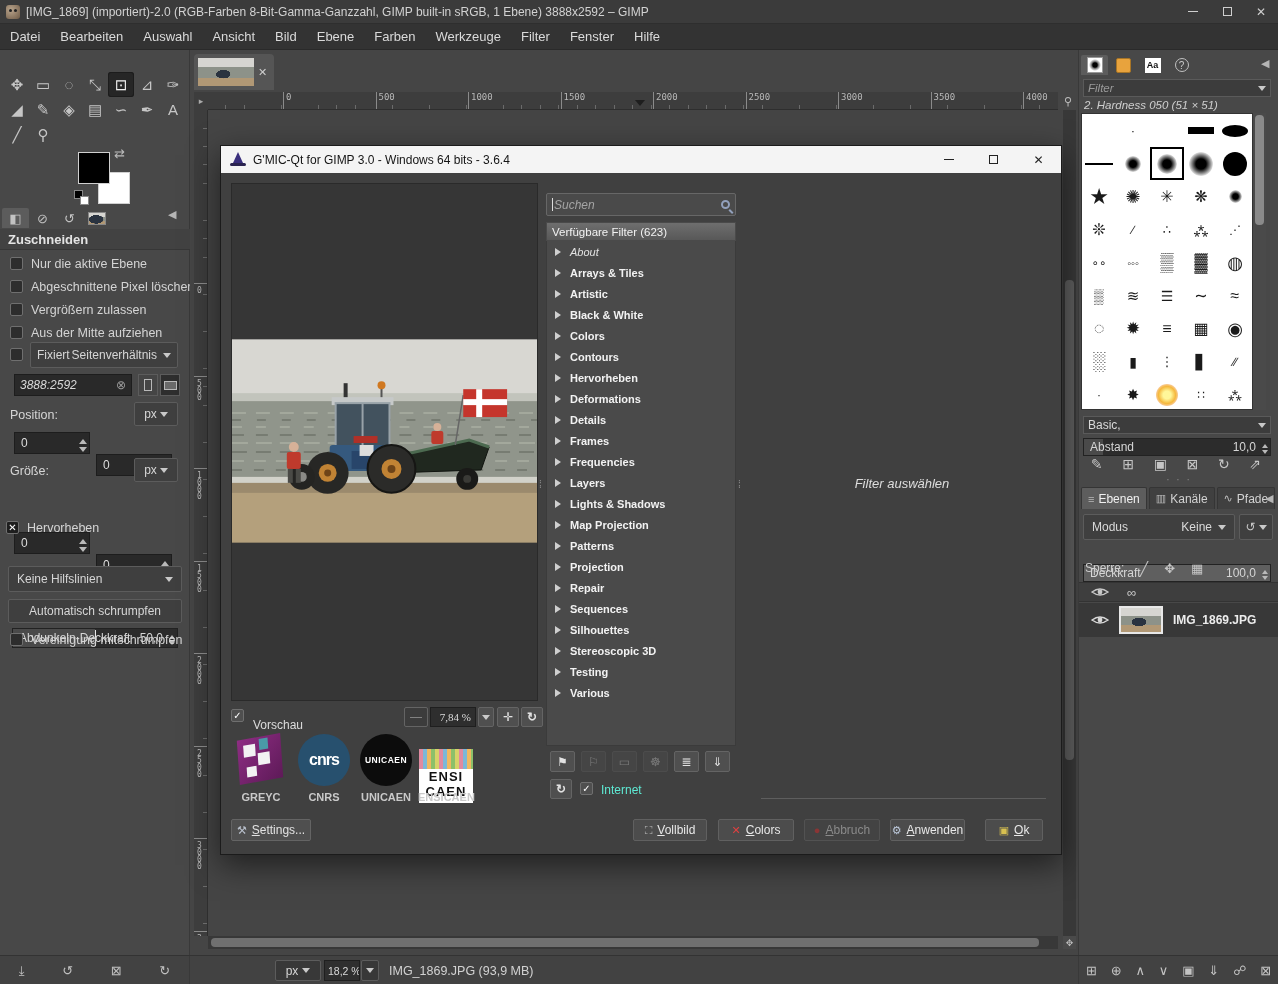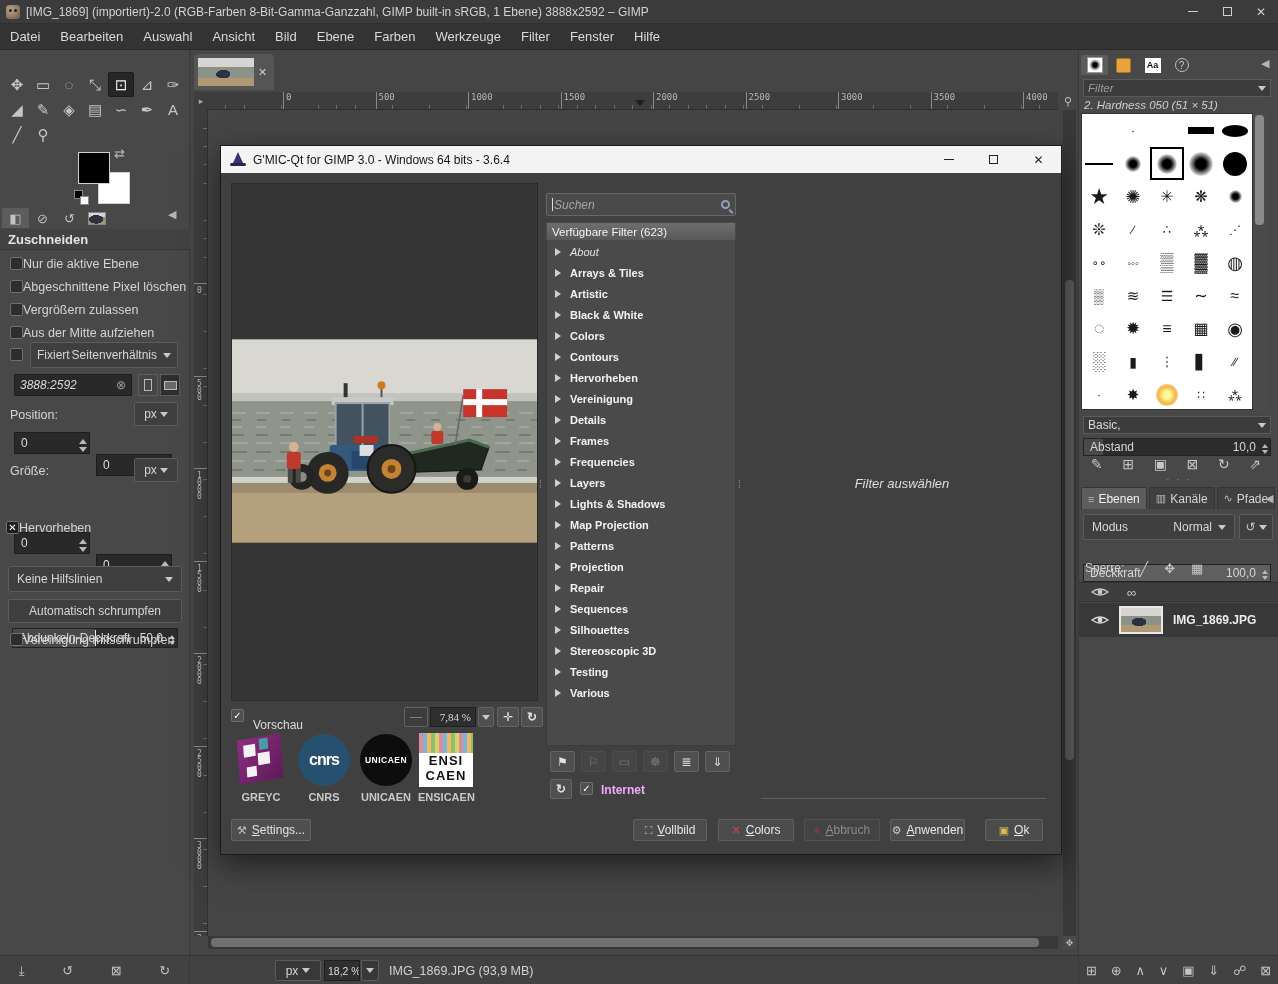--- a/index.html
+++ b/index.html
@@ -28,21 +28,21 @@
   #default-colors .w{position:absolute;left:6px;top:6px;width:9px;height:9px;background:#fff;border:1px solid #888;}
   #dock-tabs{left:2px;top:157px;width:186px;height:21px;display:flex;align-items:flex-end;}
   .dtab{width:27px;height:20px;display:flex;align-items:center;justify-content:center;color:#c2c2c2;font-size:13px;}
   .dtab.active{background:#5c5c5c;border-radius:2px 2px 0 0;}
   .dtab .mini-scene{width:18px;height:13px;border:1px solid #888;}
   #tb-collapse{left:168px;top:158px;color:#b5b5b5;font-size:11px;}
   #tool-title{left:0;top:179px;width:190px;height:21px;background:#424242;border-bottom:1px solid #373737;font-weight:bold;font-size:13px;color:#e4e4e4;padding:3px 0 0 8px;}
   #tb-checks{left:0;top:202px;width:190px;}
   .cbrow{display:flex;align-items:center;height:23px;padding-left:10px;}
   .cb{width:13px;height:13px;background:#2d2d2d;border:1px solid #6f6f6f;border-radius:2px;flex:0 0 auto;display:flex;align-items:center;justify-content:center;color:#fff;font-size:10px;line-height:10px;}
-  .cbrow .t{margin-left:0;font-size:12.5px;color:#d4d4d4;white-space:nowrap;}
+  .cbrow .t{margin-left:8px;font-size:12.5px;color:#d4d4d4;white-space:nowrap;}
   .frame{border:1px solid #5c5c5c;border-radius:2px;background:#3f3f3f;}
   .chev{width:0;height:0;border:4px solid transparent;border-top:5px solid #c9c9c9;display:inline-block;}
   #fixed-row-box{left:30px;top:292px;width:148px;height:26px;display:flex;align-items:center;padding:0 6px;}
   #ratio-input{left:14px;top:324px;width:118px;height:22px;background:#292929;border:1px solid #1d1d1d;color:#d9d9d9;font-style:italic;display:flex;align-items:center;padding:0 5px;}
   .mini-btn{border:1px solid #5c5c5c;background:#454545;display:flex;align-items:center;justify-content:center;color:#c6c6c6;}
   .spin{background:#292929;border:1px solid #1d1d1d;height:22px;display:flex;align-items:center;color:#ddd;padding-left:6px;position:relative;}
   .spin .arr{position:absolute;right:2px;top:2px;display:flex;flex-direction:column;gap:3px;}
   .tri-u{width:0;height:0;border:4px solid transparent;border-bottom:5px solid #b9b9b9;}
   .tri-d{width:0;height:0;border:4px solid transparent;border-top:5px solid #b9b9b9;}
   .slider{background:#2c2c2c;border:1px solid #222;position:relative;overflow:hidden;display:flex;align-items:center;}
@@ -89,21 +89,21 @@
   #preview-img{left:0;top:155px;width:305px;height:204px;}
   .vsplit{color:#8a8a8a;font-size:10px;letter-spacing:0;line-height:3px;}
   #prev-row{left:10px;top:533px;width:307px;height:22px;}
   #zoomval{background:#2e2e2e;border:1px solid #1f1f1f;color:#dcdcdc;font-size:11px;display:flex;align-items:center;justify-content:flex-end;padding-right:4px;font-family:Liberation Serif, serif;}
   .gbtn{background:#4f4f4f;border:1px solid #646464;border-radius:2px;color:#e2e2e2;display:flex;align-items:center;justify-content:center;}
   .logo-lab{position:absolute;width:56px;text-align:center;font-size:11px;font-weight:bold;color:#c9c9c9;}
   #logo-greyc .shape{position:absolute;left:5px;top:4px;width:44px;height:44px;background:linear-gradient(135deg,#8e2d83,#5e1a58);transform:rotate(-10deg) skewX(-6deg);}
   #logo-greyc .shape i{position:absolute;background:#f2f2f2;width:12px;height:12px;}
   #logo-cnrs .circ{position:absolute;left:2px;top:1px;width:52px;height:52px;border-radius:50%;background:#27506e;display:flex;align-items:center;justify-content:center;color:#fff;font-weight:bold;font-size:16px;letter-spacing:-1px;}
   #logo-unicaen .circ{position:absolute;left:2px;top:1px;width:52px;height:52px;border-radius:50%;background:#0c0c0c;display:flex;align-items:center;justify-content:center;color:#fff;font-weight:bold;font-size:8.5px;letter-spacing:.5px;}
-  #logo-ensicaen .block{position:absolute;left:1px;top:0;width:54px;height:54px;background:#fff;display:flex;flex-direction:column;}
+  #logo-ensicaen .block{position:absolute;left:1px;top:16px;width:54px;height:54px;background:#fff;display:flex;flex-direction:column;}
   #logo-ensicaen .mosaic{height:20px;background:repeating-linear-gradient(90deg,#e08aa0 0 4px,#7bb8d8 4px 8px,#f0b860 8px 12px,#8cc06a 12px 16px,#d8d26a 16px 20px),#fff;}
   #logo-ensicaen .l{font-weight:bold;color:#111;font-size:13px;line-height:15px;text-align:center;letter-spacing:1px;font-family:"Liberation Sans",sans-serif;}
   .accel::first-letter{text-decoration:underline;}
   #search-box{left:325px;top:20px;width:190px;height:23px;background:#4a4a4a;border:1px solid #676767;border-radius:2px;display:flex;align-items:center;padding:0 5px;}
   #search-box .caret{width:1px;height:13px;background:#ddd;margin-right:1px;}
   #search-box .ph{font-style:italic;color:#a5a5a5;flex:1;}
   .mag{width:9px;height:9px;border:2px solid #92a0bc;border-radius:50%;position:relative;}
   .mag::after{content:"";position:absolute;left:7px;top:7px;width:2px;height:5px;background:#92a0bc;transform:rotate(-45deg);}
   #filters-header{left:325px;top:49px;width:190px;height:19px;background:linear-gradient(#6e6e6e,#585858);color:#f2f2f2;font-size:11.5px;display:flex;align-items:center;padding-left:5px;border:1px solid #4a4a4a;}
   #filter-list{left:325px;top:68px;width:190px;height:505px;background:#4a4a4a;border:1px solid #3b3b3b;border-top:none;overflow:hidden;}
@@ -558,21 +558,21 @@
           <div class="frow">
             <div class="tri"></div>
             <div class="fl">Contours</div>
           </div>
           <div class="frow">
             <div class="tri"></div>
             <div class="fl">Hervorheben</div>
           </div>
           <div class="frow">
             <div class="tri"></div>
-            <div class="fl">Vereinigung</div>
+            <div class="fl">Deformations</div>
           </div>
           <div class="frow">
             <div class="tri"></div>
             <div class="fl">Details</div>
           </div>
           <div class="frow">
             <div class="tri"></div>
             <div class="fl">Frames</div>
           </div>
           <div class="frow">
@@ -631,21 +631,21 @@
           <div class="fav gbtn dis">☸</div>
           <div class="fav gbtn">≣</div>
           <div class="fav gbtn">⇓</div>
         </div>
       <div class="abs gbtn" style="left:329px;top:606px;width:22px;height:20px;font-weight:bold;">
           <span>↻</span>
         </div>
       <span class="cb abs" style="left:359px;top:609px;background:#4f4f4f;">
           <span>✓</span>
         </span>
-      <span class="abs" style="left:380px;top:610px;font-size:12px;color:#f0abfc;font-weight:bold;">Internet</span>
+      <span class="abs" style="left:380px;top:610px;font-size:12px;color:#5eead4;">Internet</span>
 
       <div class="abs" id="hint">Filter auswählen</div>
       <div class="abs" id="gmic-hline"></div>
 
       <div id="gmic-buttons">
           <div class="bb" style="left: 412px; width: 74px;">
             <div style="font-size: 11px; color: rgb(185, 185, 185);">⛶</div>
             <div class="accel">Vollbild</div>
           </div>
           <div class="bb" style="left: 497px; width: 76px;">
@@ -795,21 +795,21 @@
         <div class="ltab">
           <div style="font-size: 11px; color: rgb(185, 185, 185);">∿</div>
           <div>Pfade</div>
         </div>
       </div>
     <div class="abs" style="left:186px;top:442px;color:#b5b5b5;font-size:11px;">◀</div>
 
     <div class="abs frame" id="modus-box">
       <span>Modus</span>
       <span style="flex:1"></span>
-      <span>Normal</span>
+      <span>Keine</span>
       <span class="chev" style="margin-left:6px;margin-top:4px;"></span>
     </div>
     <div class="abs frame" id="modus-extra">
       <span>↺</span>
         <span class="chev" style="margin-top:4px;"></span>
     </div>
     <div class="abs slider" style="left:4px;top:496px;width:188px;height:18px;font-size:12px;">
       <span class="fill" style="width:100%;background:#5f5f5f;"></span>
       <span class="lt">Deckkraft</span>
       <span class="rt">100,0</span>

